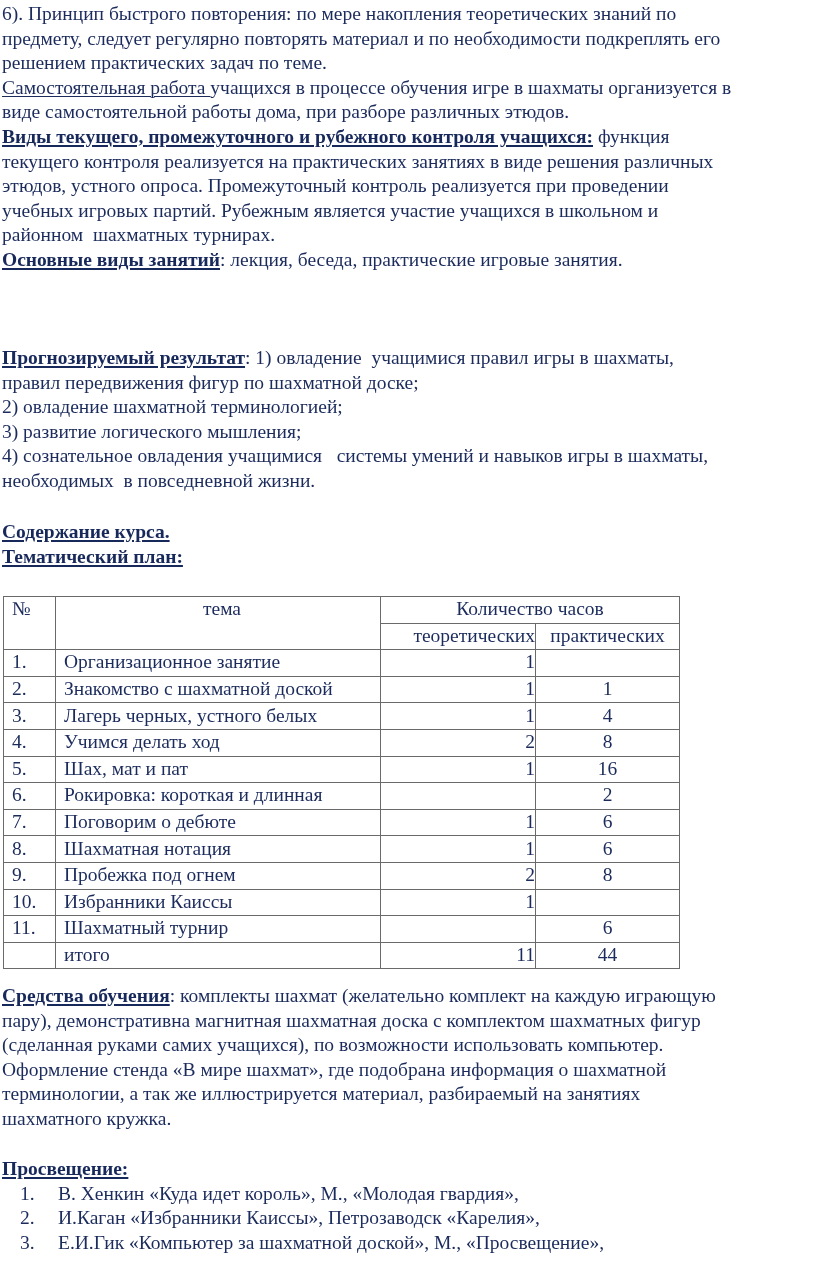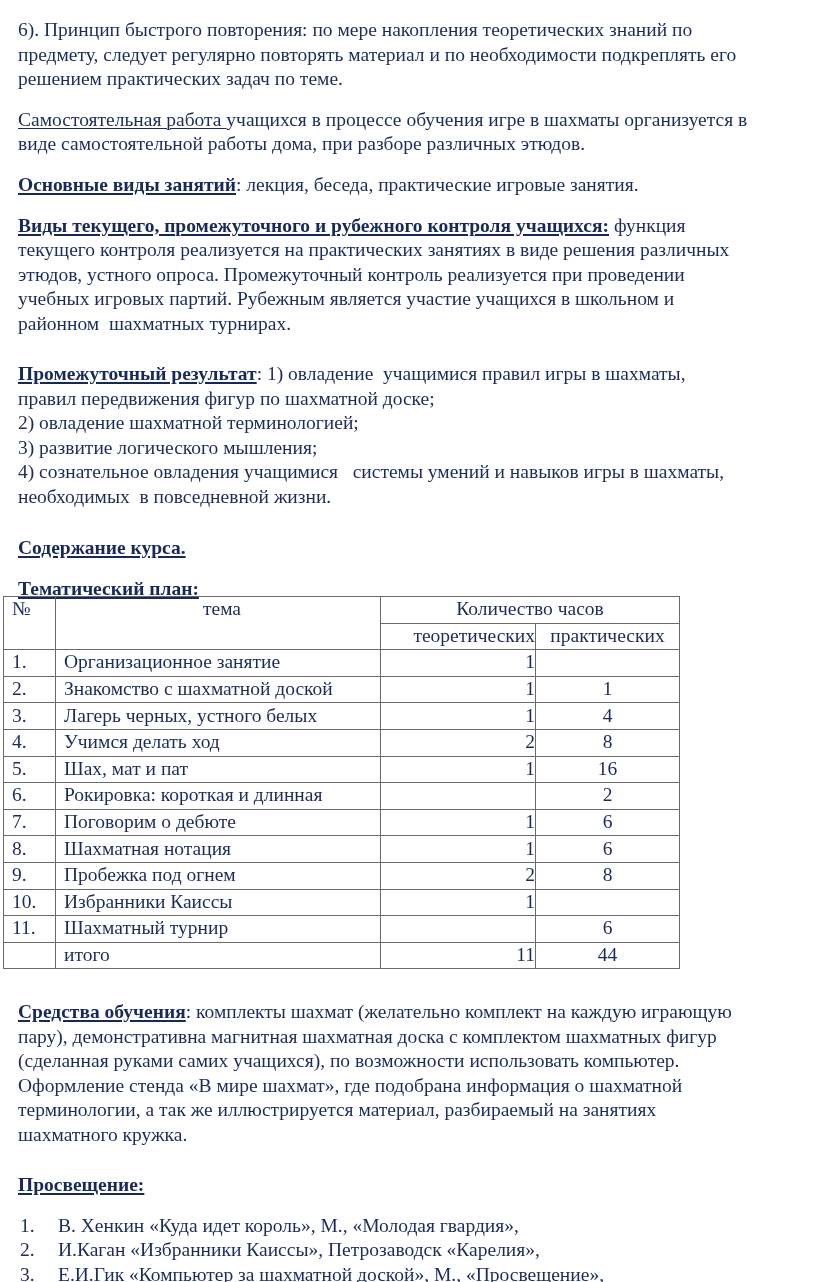--- a/index.html
+++ b/index.html
@@ -2,21 +2,21 @@
 <html><head>
 <meta charset="utf-8">
 <style>
   html, body { margin: 0; padding: 0; background: #ffffff; }
   body {
     width: 816px; height: 1282px; overflow: hidden; position: relative;
     font-family: "Liberation Serif", "DejaVu Serif", serif;
     font-size: 19.5px; line-height: 24.6px; color: #1b2b5c;
   }
   .page { position: absolute; left: 0; top: 0; width: 816px; }
-  .p { margin: 16px; padding-left: 2px; white-space: pre-wrap; }
+  .p { margin: 0; padding-left: 2px; white-space: pre-wrap; }
   .blk { position: absolute; left: 0; width: 816px; }
   .u { text-decoration: underline; text-underline-offset: 2px; text-decoration-thickness: 1px; }
   .bu { font-weight: bold; text-decoration: underline; text-underline-offset: 2px; text-decoration-thickness: 1.5px; color: #17285a; }
   table.plan {
     position: absolute; left: 3px; top: 596px;
     border-collapse: collapse; font-size: 19.5px; line-height: 24px;
   }
   table.plan td, table.plan th {
     border: 1px solid #6a6a6a; padding: 0 0 1px 0; font-weight: normal; color: #1b2b5c;
     height: 24.6px; vertical-align: middle;
@@ -35,30 +35,30 @@
 <body>
 
 <div class="page">
 
   <div class="blk" style="top:2px;">
     <p class="p">6). Принцип быстрого повторения: по мере накопления теоретических знаний по
 предмету, следует регулярно повторять материал и по необходимости подкреплять его
 решением практических задач по теме.</p>
     <p class="p"><span class="u">Самостоятельная работа </span><span>учащихся в процессе обучения игре в шахматы организуется в
 виде самостоятельной работы дома, при разборе различных этюдов.</span></p>
-    <p class="p"><span class="bu">Основные виды занятий</span><span>: лекция, беседа, практические игровые занятия.</span></p>
     <p class="p"><span class="bu">Виды текущего, промежуточного и рубежного контроля учащихся:</span><span> функция
 текущего контроля реализуется на практических занятиях в виде решения различных
 этюдов, устного опроса. Промежуточный контроль реализуется при проведении
 учебных игровых партий. Рубежным является участие учащихся в школьном и
 районном  шахматных турнирах.</span></p>
+    <p class="p"><span class="bu">Основные виды занятий</span><span>: лекция, беседа, практические игровые занятия.</span></p>
   </div>
 
   <div class="blk" style="top:346px;">
-    <p class="p"><span class="bu">Промежуточный результат</span><span>: 1) овладение  учащимися правил игры в шахматы,
+    <p class="p"><span class="bu">Прогнозируемый результат</span><span>: 1) овладение  учащимися правил игры в шахматы,
 правил передвижения фигур по шахматной доске;
 2) овладение шахматной терминологией;
 3) развитие логического мышления;
 4) сознательное овладения учащимися   системы умений и навыков игры в шахматы,
 необходимых  в повседневной жизни.</span></p>
   </div>
 
   <div class="blk" style="top:520px;">
     <p class="p"><span class="bu">Содержание курса.</span></p>
     <p class="p"><span class="bu">Тематический план:</span></p>

